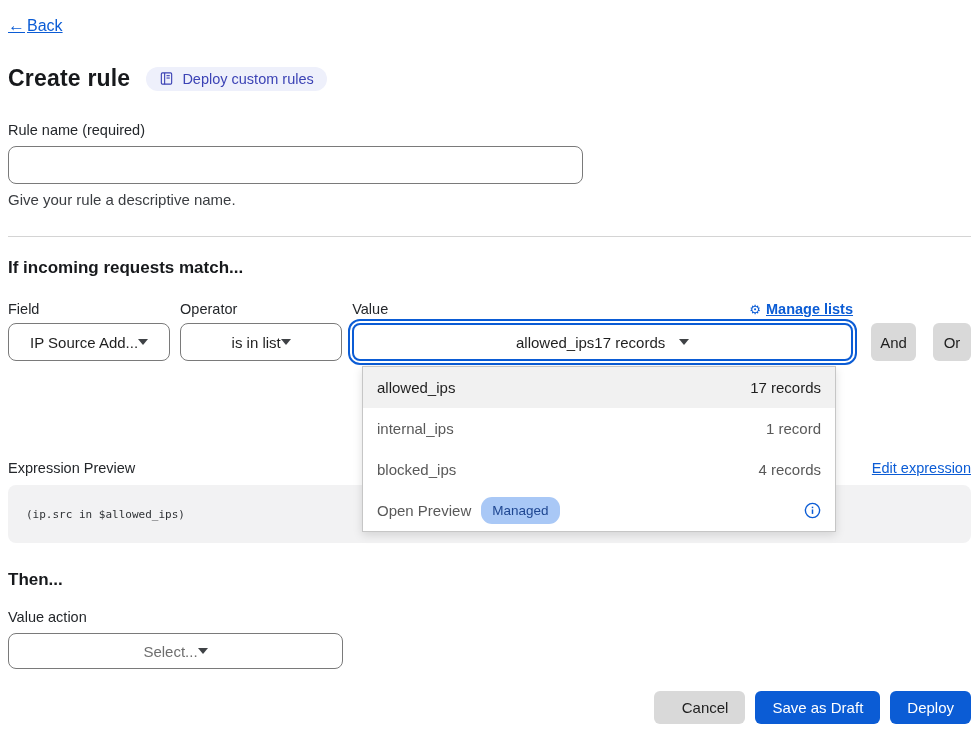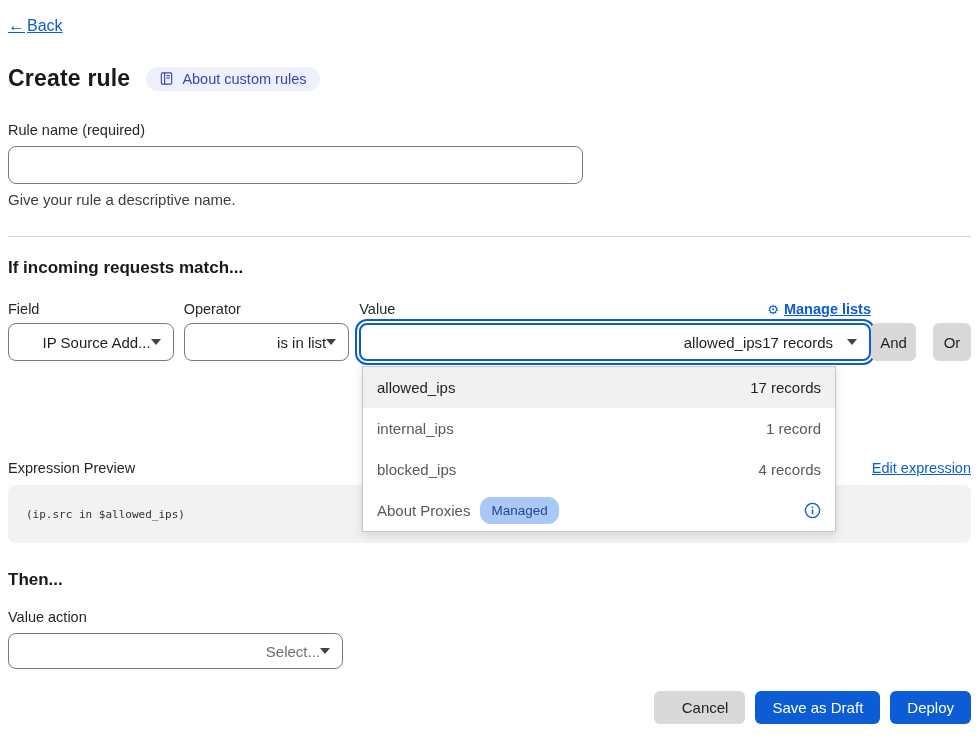--- a/index.html
+++ b/index.html
@@ -28,29 +28,29 @@
   .helper-text { margin-top: 7px; font-size: 15px; color: #3a3d41; }
 
   .divider { border: none; border-top: 1px solid #d4d4d4; margin-top: 28px; }
 
   
   .section-title { margin-top: 21px; font-size: 17px; font-weight: 700; color: #17191c; }
   .cond-row { display: flex; align-items: flex-end; margin-top: 23px; }
   .col-label { font-size: 14.5px; color: #24272b; }
   .col-field { width: 167px; margin-right: 10px; }
   .col-operator { width: 167px; margin-right: 10px; }
-  .col-value { width: 516px; }
+  .col-value { width: 516px; margin-right: 18px; }
   .value-label-row { display: flex; justify-content: space-between; align-items: center; }
   .manage-lists { display: inline-flex; align-items: center; gap: 5px; color: #0b5cd5;
                   font-size: 14.5px; cursor: pointer; }
   .manage-lists .link-text { text-decoration: underline; font-weight: bold; }
   .gear-glyph { font-size: 13px; text-decoration: none; }
 
   .select { margin-top: 6px; height: 38px; border: 1px solid #7a7a7a; border-radius: 8px;
-            display: flex; align-items: center; justify-content: flex-end;
+            display: flex; align-items: center; justify-content: center;
             padding: 0 12px; font-size: 15px; color: #1f1f1f; background: #fff; cursor: pointer; }
   .select .caret { width: 0; height: 0; border-left: 5px solid transparent;
                    border-right: 5px solid transparent; border-top: 6px solid #3f4246; }
   .select-focused { border: 2px solid #0b5cd5; outline: 2px solid #0b5cd5; outline-offset: 2px; }
   .value-right { display: flex; align-items: center; gap: 14px; }
 
   .logic-btns { display: flex; gap: 17px; }
   .btn-gray { background: #d9d9d9; color: #1f1f1f; border: none; border-radius: 6px;
               font-size: 15px; font-family: inherit; cursor: pointer; }
   .btn-and { width: 45px; height: 38px; }
@@ -107,21 +107,21 @@
     <h1 class="page-title">Create rule</h1>
     <span class="about-badge">
       <span>
         <svg width="15" height="15" viewBox="0 0 16 16" fill="none" stroke="#3c43b5" stroke-width="1.2">
           <rect x="2.5" y="2" width="11" height="12" rx="1.2"></rect>
           <line x1="6" y1="2" x2="6" y2="14"></line>
           <line x1="8" y1="5" x2="11.5" y2="5"></line>
           <line x1="8" y1="7.5" x2="11.5" y2="7.5"></line>
         </svg>
       </span>
-      <span>About custom rules</span>
+      <span>Deploy custom rules</span>
     </span>
   </div>
 
   <div class="field-label">Rule name (required)</div>
   <input class="rule-name-input" type="text" value="" style="">
   <div class="helper-text">Give your rule a descriptive name.</div>
 
   <hr class="divider">
 
   <h2 class="section-title">If incoming requests match...</h2>
@@ -174,21 +174,21 @@
     <div class="dd-option">
       <span>internal_ips</span>
       <span class="dd-meta">1 record</span>
     </div>
     <div class="dd-option">
       <span>blocked_ips</span>
       <span class="dd-meta">4 records</span>
     </div>
     <div class="dd-option">
       <span class="dd-name-wrap">
-        <span>About Proxies</span>
+        <span>Open Preview</span>
         <span class="managed-pill">Managed</span>
       </span>
       <span class="info-icon">
         <svg width="17" height="17" viewBox="0 0 16 16" fill="none">
           <circle cx="8" cy="8" r="6.7" stroke="#0b5cd5" stroke-width="1.3"></circle>
           <rect x="7.3" y="7" width="1.4" height="4.2" fill="#0b5cd5"></rect>
           <rect x="7.3" y="4.4" width="1.4" height="1.4" fill="#0b5cd5"></rect>
         </svg>
       </span>
     </div>

